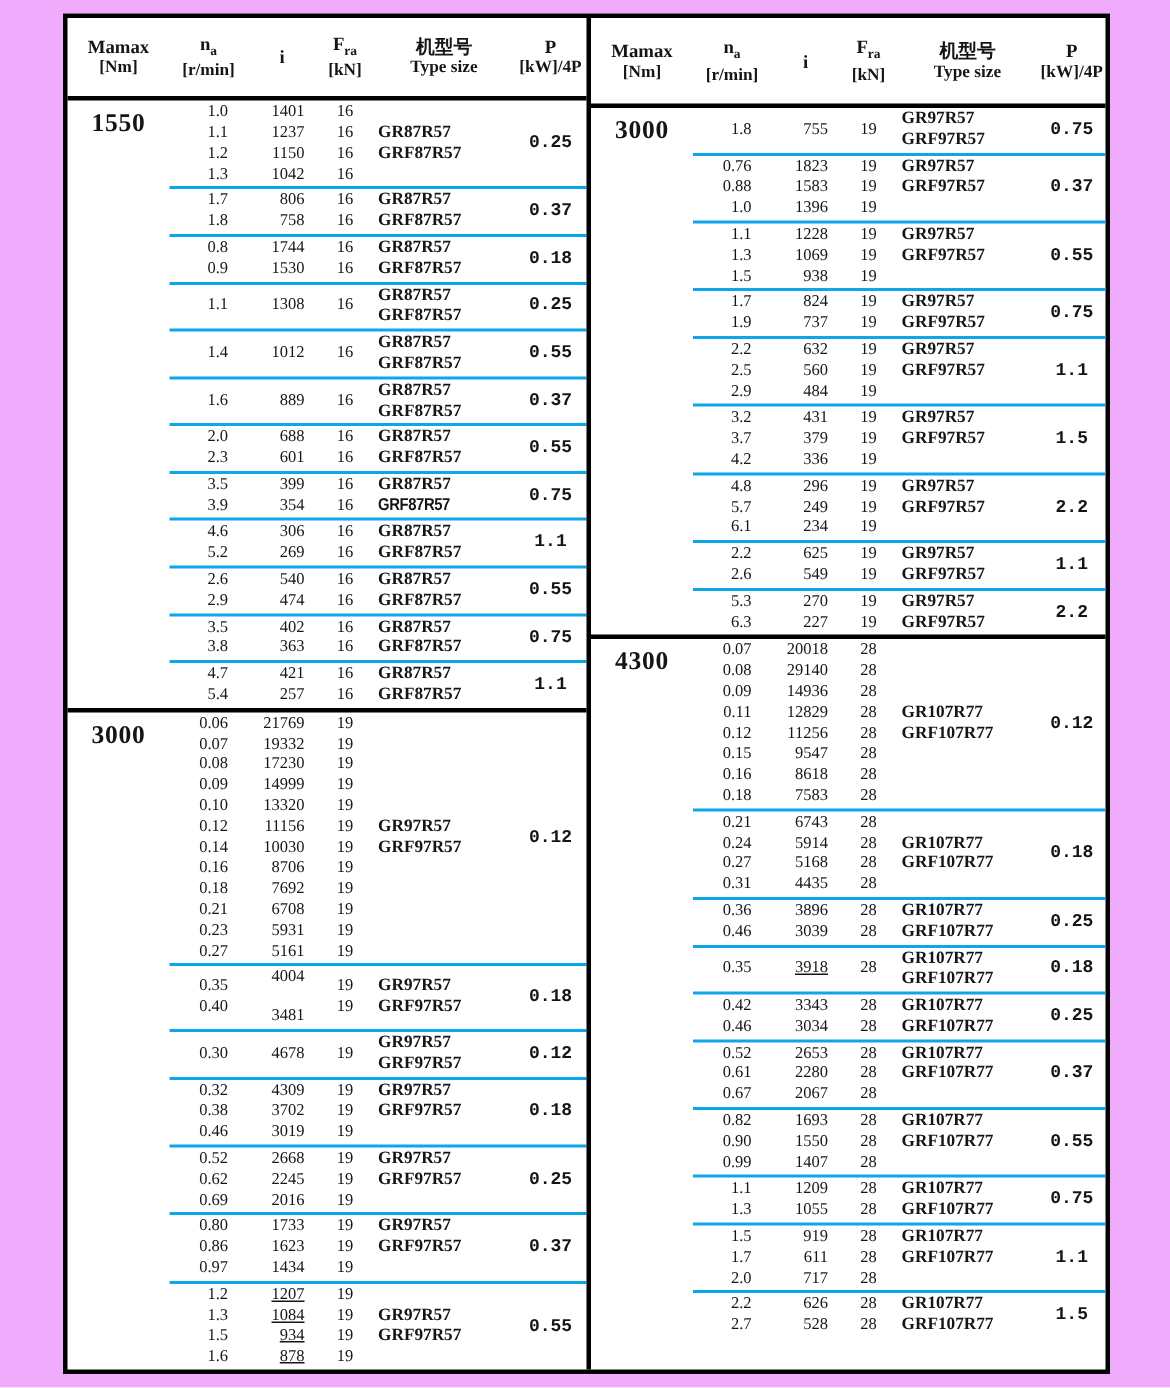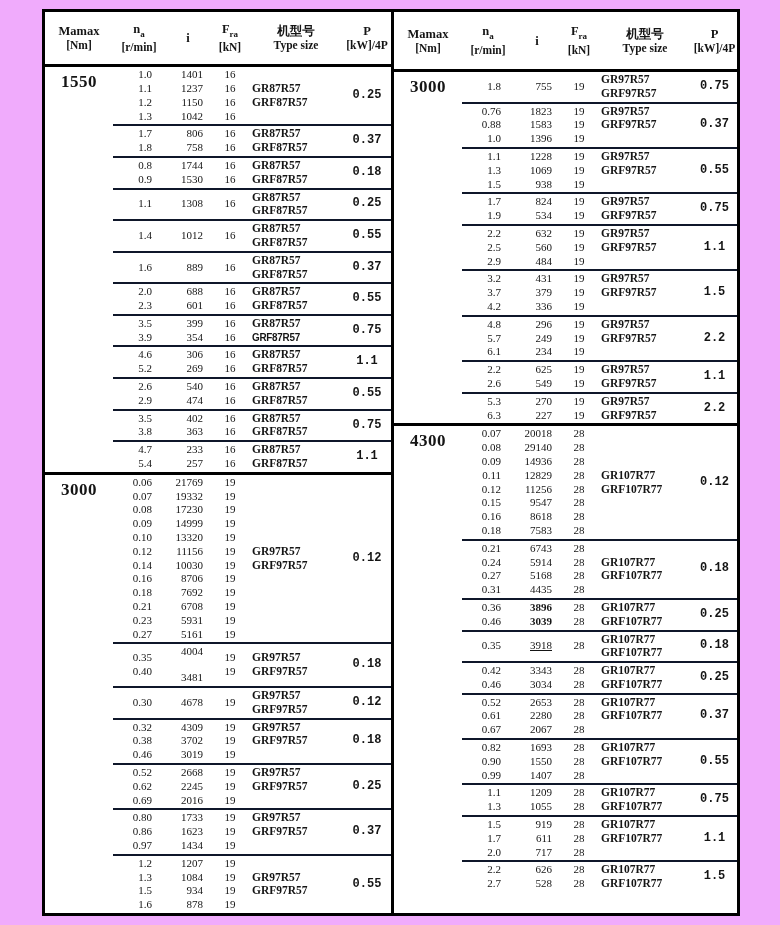--- a/index.html
+++ b/index.html
@@ -43,21 +43,21 @@
   .sec-sep { border-top: 3px solid #000; }
   .mamax-col { width: 68px; flex: 0 0 68px; text-align: center; }
   .mamax-label { font-weight: bold; font-size: 17px; padding-top: 5px; letter-spacing: 0.5px; }
   .groups { flex: 1; display: flex; flex-direction: column; }
 
   .group {
     display: grid;
     grid-template-columns: 52px 46px 38px 94px 1fr;
     padding: 1px 0;
   }
-  .grp-sep { border-top: 2px solid #0f172a; }
+  .grp-sep { border-top: 2px solid #0ea5e9; }
 
   .cell { display: flex; flex-direction: column; justify-content: center; line-height: 13.8px; }
   .cell > div { height: 13.8px; }
   .num { font-size: 11px; }
   .na-cell  { text-align: right; padding-right: 13px; }
   .i-cell   { text-align: right; padding-right: 8px; }
   .fra-cell { text-align: center; }
   .type-cell { text-align: left; padding-left: 3px; }
   .type-cell.top { justify-content: flex-start; }
   .type-line { font-weight: bold; font-size: 11.5px; white-space: nowrap; }
@@ -334,21 +334,21 @@
                 <div class="cell p-cell" style="min-height: 27.6px;">
                   <div>0.75</div>
                 </div>
               </div>
               <div class="group grp-sep">
                 <div class="cell na-cell" style="min-height: 27.6px;">
                   <div class="num">4.7</div>
                   <div class="num">5.4</div>
                 </div>
                 <div class="cell i-cell" style="min-height: 27.6px;">
-                  <div class="num">233</div>
+                  <div class="num">421</div>
                   <div class="num">257</div>
                 </div>
                 <div class="cell fra-cell" style="min-height: 27.6px;">
                   <div class="num">16</div>
                   <div class="num">16</div>
                 </div>
                 <div class="cell type-cell" style="min-height: 27.6px;">
                   <div class="type-line">GR87R57</div>
                   <div class="type-line">GRF87R57</div>
                 </div>
@@ -525,21 +525,21 @@
                   <div>0.37</div>
                 </div>
               </div>
               <div class="group grp-sep">
                 <div class="cell na-cell" style="min-height: 55.2px;">
                   <div class="num">1.2</div>
                   <div class="num">1.3</div>
                   <div class="num">1.5</div>
                   <div class="num">1.6</div>
                 </div>
-                <div class="cell i-cell" style="min-height: 55.2px;">
+                <div class="cell i-cell" style="min-height: 55.2px; text-decoration: underline;">
                   <div class="num">1207</div>
                   <div class="num">1084</div>
                   <div class="num">934</div>
                   <div class="num">878</div>
                 </div>
                 <div class="cell fra-cell" style="min-height: 55.2px;">
                   <div class="num">19</div>
                   <div class="num">19</div>
                   <div class="num">19</div>
                   <div class="num">19</div>
@@ -655,21 +655,21 @@
                   <div>0.55</div>
                 </div>
               </div>
               <div class="group grp-sep">
                 <div class="cell na-cell" style="min-height: 27.6px;">
                   <div class="num">1.7</div>
                   <div class="num">1.9</div>
                 </div>
                 <div class="cell i-cell" style="min-height: 27.6px;">
                   <div class="num">824</div>
-                  <div class="num">534</div>
+                  <div class="num">737</div>
                 </div>
                 <div class="cell fra-cell" style="min-height: 27.6px;">
                   <div class="num">19</div>
                   <div class="num">19</div>
                 </div>
                 <div class="cell type-cell" style="min-height: 27.6px;">
                   <div class="type-line">GR97R57</div>
                   <div class="type-line">GRF97R57</div>
                 </div>
                 <div class="cell p-cell" style="min-height: 27.6px;">
@@ -861,21 +861,21 @@
                 </div>
                 <div class="cell p-cell" style="min-height: 55.2px;">
                   <div>0.18</div>
                 </div>
               </div>
               <div class="group grp-sep">
                 <div class="cell na-cell" style="min-height: 27.6px;">
                   <div class="num">0.36</div>
                   <div class="num">0.46</div>
                 </div>
-                <div class="cell i-cell" style="min-height: 27.6px; font-weight: bold;">
+                <div class="cell i-cell" style="min-height: 27.6px;">
                   <div class="num">3896</div>
                   <div class="num">3039</div>
                 </div>
                 <div class="cell fra-cell" style="min-height: 27.6px;">
                   <div class="num">28</div>
                   <div class="num">28</div>
                 </div>
                 <div class="cell type-cell" style="min-height: 27.6px;">
                   <div class="type-line">GR107R77</div>
                   <div class="type-line">GRF107R77</div>

